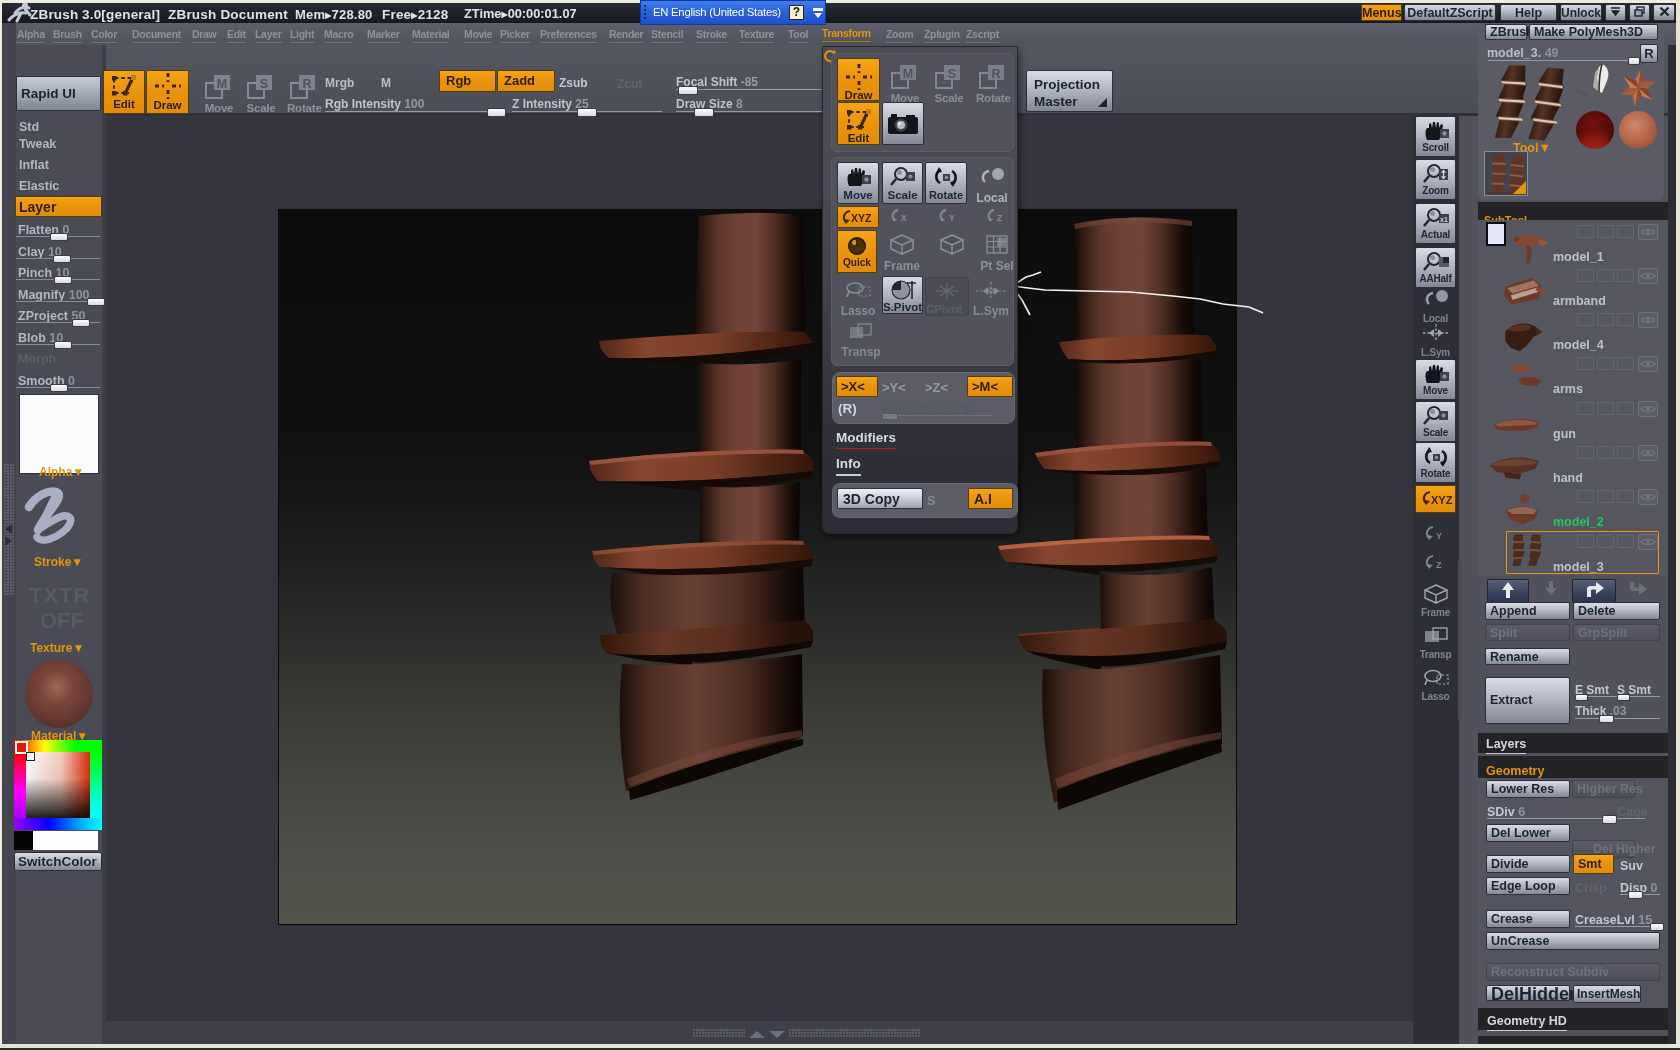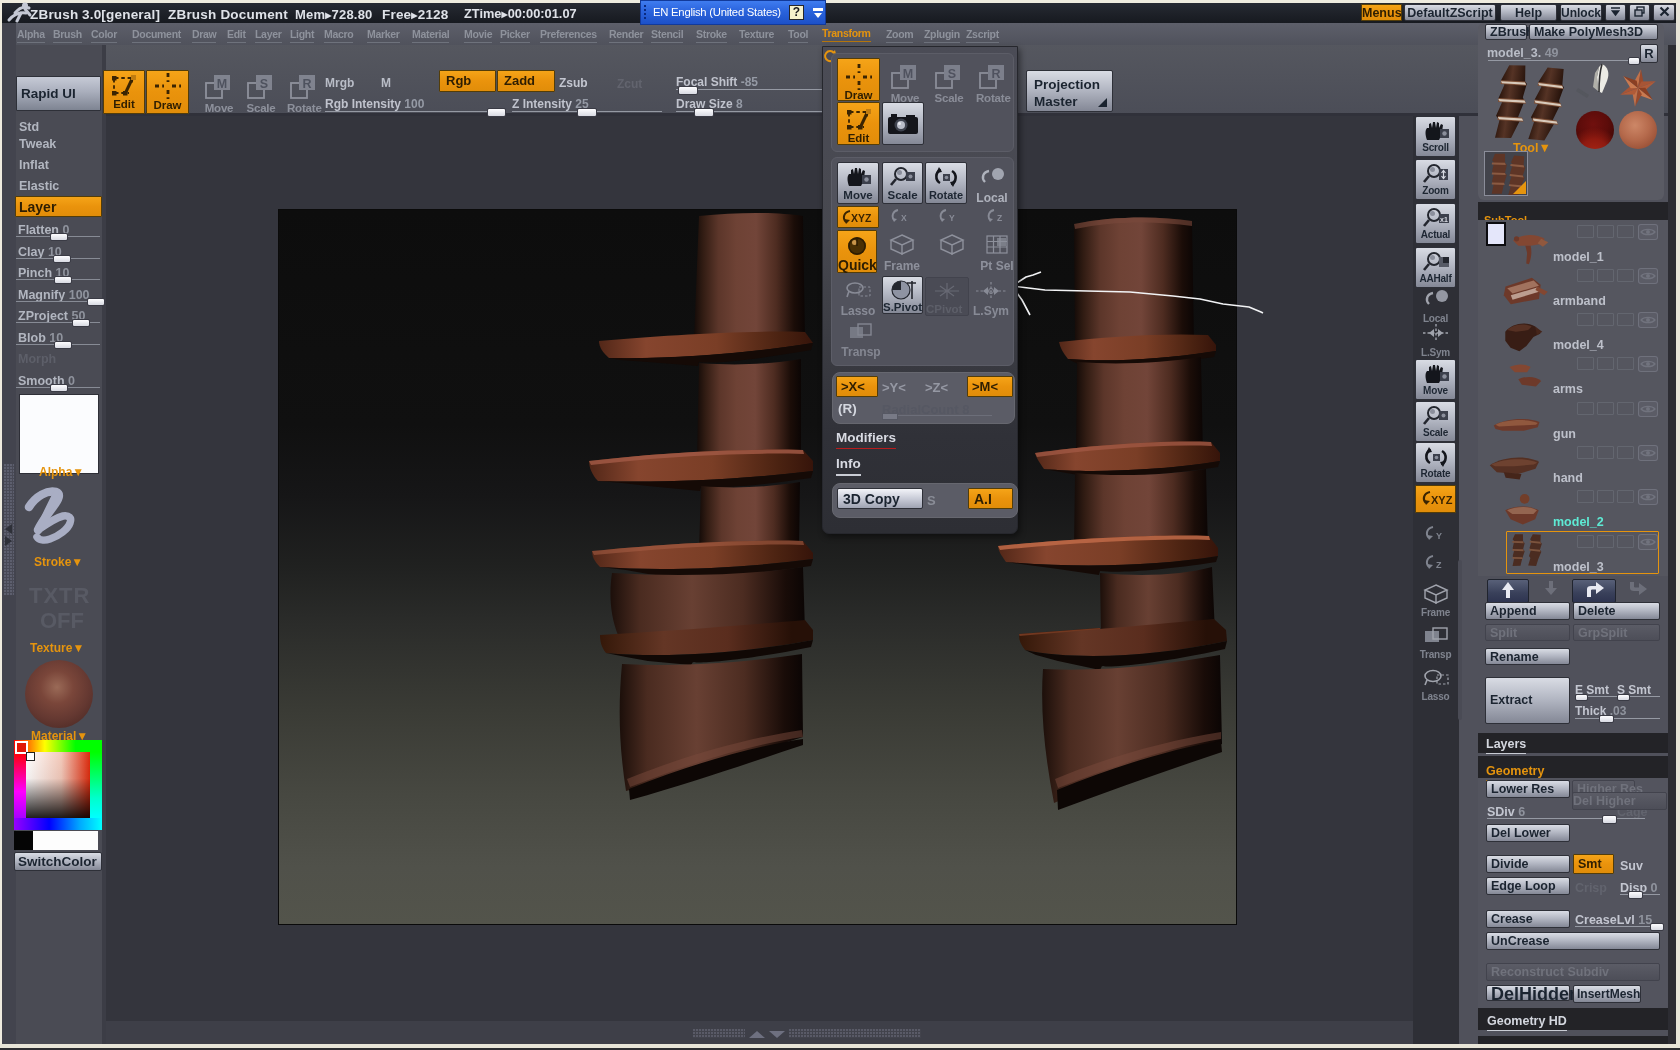--- a/index.html
+++ b/index.html
@@ -563,21 +563,21 @@
       <path d="M4 13 C18 6 44 5 56 11 L52 13 30 15 8 15 Z" fill="#8a5038"></path>
       <path d="M18 22l20 2-2 6-16-2z" fill="#572c1e"></path>
     </svg></div>
 <div class="abs " style="left:1577px;top:490.29999999999995px;width:17px;height:13px;border:1px solid rgba(138,142,155,0.28);box-sizing:border-box;border-radius:1px"></div>
 <div class="abs " style="left:1597px;top:490.29999999999995px;width:17px;height:13px;border:1px solid rgba(138,142,155,0.28);box-sizing:border-box;border-radius:1px"></div>
 <div class="abs " style="left:1617px;top:490.29999999999995px;width:17px;height:13px;border:1px solid rgba(138,142,155,0.28);box-sizing:border-box;border-radius:1px"></div>
 <div class="abs " style="left:1638px;top:489.29999999999995px;width:20px;height:16px;border:1px solid rgba(148,152,165,0.35);box-sizing:border-box;border-radius:3px;background:rgba(120,123,136,0.18)"><svg width="18" height="14" viewBox="0 0 18 14">
       <path d="M2 7 C5 3.5 13 3.5 16 7 C13 10.5 5 10.5 2 7Z" fill="none" stroke="#71737e" stroke-width="1.2"></path>
       <circle cx="9" cy="7" r="2" fill="#71737e"></circle>
     </svg></div>
-<div class="abs t" style="left:1553px;top:516.3px;font-size:12.5px;color:#5eead4">model_2</div>
+<div class="abs t" style="left:1553px;top:516.3px;font-size:12.5px;color:#22c55e">model_2</div>
 <div class="abs" style="left:1500px;top:491.29999999999995px;transform:scale(0.88);transform-origin:top left;filter:brightness(0.82) saturate(0.92)"><svg width="50" height="42" viewBox="0 0 50 42">
       <circle cx="28" cy="9" r="5.5" fill="#8f4a30"></circle>
       <path d="M6 22 C16 16 34 16 44 22 L40 32 26 38 12 32 Z" fill="#8a4530"></path>
       <path d="M8 22 C18 17 34 17 42 22 L38 26 14 26 Z" fill="#b87a5e"></path>
     </svg></div>
 <div class="abs " style="left:1577px;top:534.5999999999999px;width:17px;height:13px;border:1px solid rgba(138,142,155,0.28);box-sizing:border-box;border-radius:1px"></div>
 <div class="abs " style="left:1597px;top:534.5999999999999px;width:17px;height:13px;border:1px solid rgba(138,142,155,0.28);box-sizing:border-box;border-radius:1px"></div>
 <div class="abs " style="left:1617px;top:534.5999999999999px;width:17px;height:13px;border:1px solid rgba(138,142,155,0.28);box-sizing:border-box;border-radius:1px"></div>
 <div class="abs " style="left:1638px;top:533.5999999999999px;width:20px;height:16px;border:1px solid rgba(148,152,165,0.35);box-sizing:border-box;border-radius:3px;background:rgba(120,123,136,0.18)"><svg width="18" height="14" viewBox="0 0 18 14">
       <path d="M2 7 C5 3.5 13 3.5 16 7 C13 10.5 5 10.5 2 7Z" fill="none" stroke="#71737e" stroke-width="1.2"></path>
@@ -627,21 +627,21 @@
 <div class="abs " style="left:1478px;top:756px;width:190px;height:22px;background:#232327"></div>
 <div class="abs " style="left:1478px;top:778px;width:190px;height:232px;background:#53545e"></div>
 <div class="abs hdrO" style="left:1486px;top:764px;">Geometry</div>
 <div class="abs btn" style="left:1486px;top:780px;width:84px;height:18px;font-size:12.5px;line-height:17px;padding-left:4px">Lower&nbsp;Res</div>
 <div class="abs btnD" style="left:1572px;top:780px;width:63px;height:18px;font-size:12.5px;line-height:17px;padding-left:4px">Higher&nbsp;Res</div>
 <div class="abs t" style="left:1487px;top:806px;font-size:12.5px;color:#c3c6d0">SDiv <span style="color:#8f939d">6</span></div>
 <div class="abs t" style="left:1617px;top:806px;font-size:12.5px;color:#62646e">Cage</div>
 <div class="abs sl" style="left:1487px;top:818px;width:158px;height:1px;"></div>
 <div class="abs sh" style="left:1602px;top:815px;width:13px;height:7px;"></div>
 <div class="abs btn" style="left:1486px;top:824px;width:84px;height:18px;font-size:12.5px;line-height:17px;padding-left:4px">Del&nbsp;Lower</div>
-<div class="abs btnD" style="left:1572px;top:792px;width:95px;height:18px;font-size:12.5px;line-height:17px;padding-left:0">Del&nbsp;Higher</div>
+<div class="abs btnD" style="left:1572px;top:840px;width:63px;height:18px;font-size:12.5px;line-height:17px;padding-left:20px">Del&nbsp;Higher</div>
 <div class="abs btn" style="left:1486px;top:855px;width:84px;height:18px;font-size:12.5px;line-height:17px;padding-left:4px">Divide</div>
 <div class="abs btnO" style="left:1573px;top:854px;width:41px;height:20px;font-size:12.5px;line-height:19px;padding-left:4px">Smt</div>
 <div class="abs t" style="left:1620px;top:860px;font-size:12.5px;color:#c3c6d0">Suv</div>
 <div class="abs btn" style="left:1486px;top:877px;width:84px;height:18px;font-size:12.5px;line-height:17px;padding-left:4px">Edge&nbsp;Loop</div>
 <div class="abs t" style="left:1575px;top:882px;font-size:12.5px;color:#62646e">Crisp</div>
 <div class="abs t" style="left:1620px;top:882px;font-size:12.5px;color:#c3c6d0">Disp <span style="color:#8f939d">0</span></div>
 <div class="abs sl" style="left:1620px;top:894px;width:40px;height:1px;"></div>
 <div class="abs sh" style="left:1628px;top:891px;width:13px;height:6px;"></div>
 <div class="abs btn" style="left:1486px;top:910px;width:84px;height:18px;font-size:12.5px;line-height:17px;padding-left:4px">Crease</div>
 <div class="abs t" style="left:1575px;top:914px;font-size:12.5px;color:#c3c6d0">CreaseLvl <span style="color:#8f939d">15</span></div>
@@ -759,21 +759,21 @@
       <path d="M6 14l-2-4 5 1z" fill="#b6bac6"></path>
       <text x="13" y="13" font-size="8.5" font-family="Liberation Sans" font-weight="bold" fill="#b6bac6">Z</text>
     </svg></div>
 <div class="abs btnO" style="left:837px;top:230px;width:40px;height:43px;">
     <div style="text-align:center;padding-top:4px"><svg width="22" height="22" viewBox="0 0 22 22">
         <circle cx="11" cy="11" r="9" fill="#4a3004"></circle>
         <circle cx="11" cy="11" r="8" fill="none" stroke="#2e1d02" stroke-width="1.5"></circle>
         <circle cx="8.5" cy="7.5" r="2.5" fill="#c9954a"></circle>
         <path d="M11 11 L11 3" stroke="#2e1d02" stroke-width="1.5"></path>
       </svg></div>
-    <div style="text-align:center;font-size:14px;margin-top:-3px">Quick</div>
+    <div style="text-align:center;font-size:10px;margin-top:-3px">Quick</div>
   </div>
 <div class="abs" style="left:882px;top:234px;width:40px;text-align:center;opacity:0.6"><svg width="28" height="22" viewBox="0 0 28 22">
       <path d="M14 1 L25 6 14 11 3 6 Z M3 6v9l11 5 11-5V6 M14 11v10" fill="none" stroke="#b6bac6" stroke-width="1.4"></path>
     </svg><div style="font-size:12px;color:#b6bac6;margin-top:-1px">Frame</div></div>
 <div class="abs" style="left:932px;top:234px;width:40px;text-align:center;opacity:0.6"><svg width="28" height="22" viewBox="0 0 28 22">
       <path d="M14 1 L25 6 14 11 3 6 Z M3 6v9l11 5 11-5V6 M14 11v10" fill="none" stroke="#b6bac6" stroke-width="1.4"></path>
     </svg></div>
 <div class="abs" style="left:977px;top:234px;width:40px;text-align:center;opacity:0.6"><svg width="28" height="22" viewBox="0 0 28 22">
       <rect x="4" y="2" width="20" height="17" fill="none" stroke="#b6bac6" stroke-width="1.2"></rect>
       <path d="M4 7.5h20M4 13h20M10.5 2v17M17 2v17" stroke="#b6bac6" stroke-width="1.2"></path>

